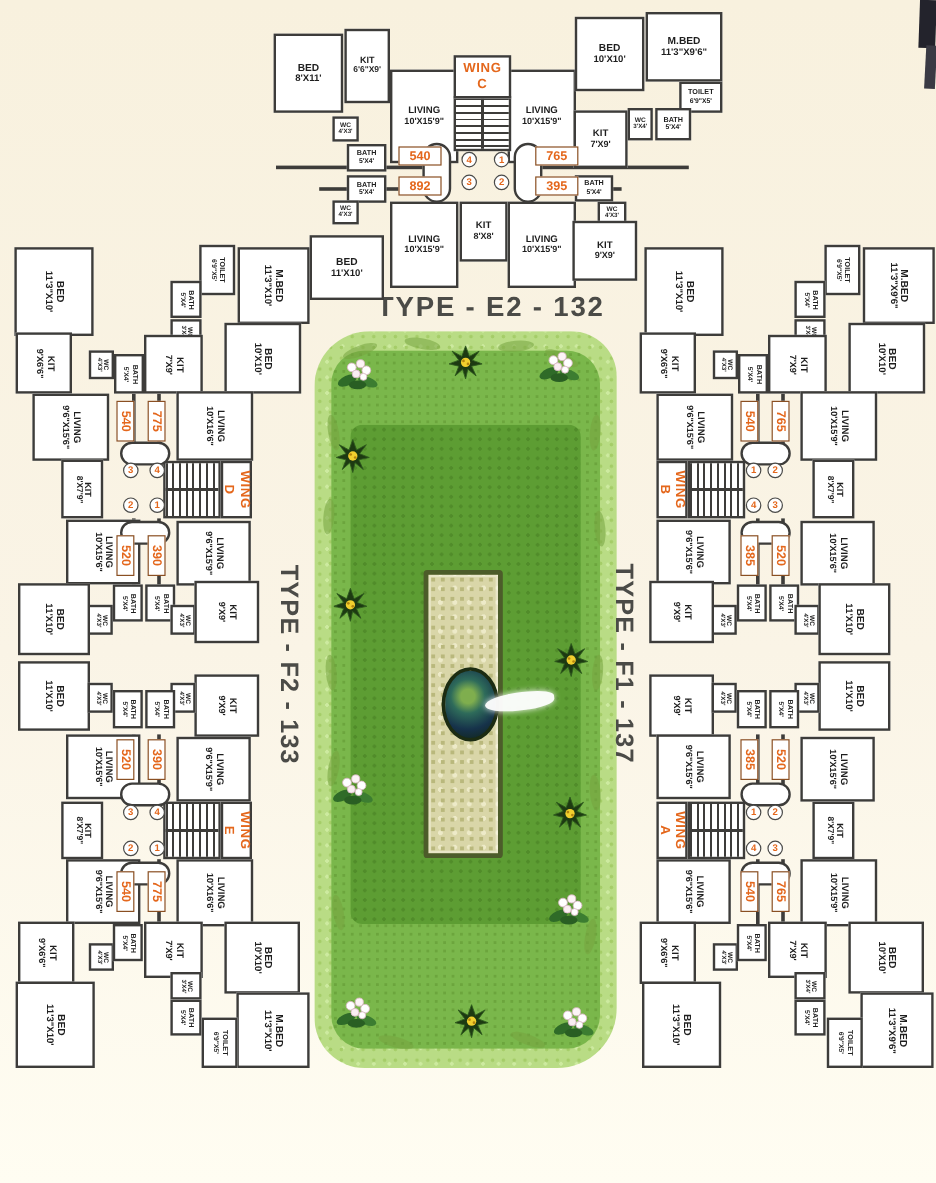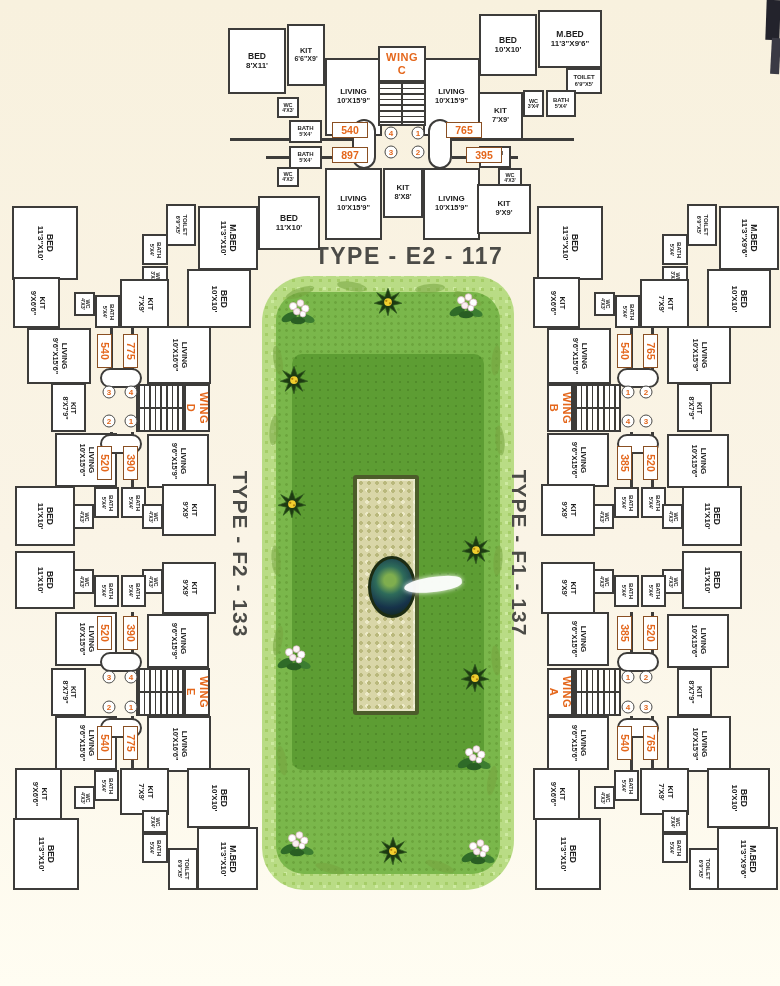--- a/index.html
+++ b/index.html
@@ -72,21 +72,21 @@
 
 <div id="plan">
 
   <div class="glayer" id="g-fern"></div>
   <div class="glayer" id="g-lawn"></div>
   <div class="glayer" id="g-dark"></div>
   <div class="glayer" id="g-peb"></div>
   <div class="glayer" id="g-pond"></div>
   <div class="glayer" id="g-spray"></div>
 
-  <div class="tlabel" id="t-e2">TYPE - E2 - 117</div>
+  <div class="tlabel" id="t-e2">TYPE - E2 - 132</div>
   <div class="tlabel" id="t-f2">TYPE - F2 - 133</div>
   <div class="tlabel" id="t-f1">TYPE - F1 - 137</div>
 
   <div class="edge" id="edge1"></div>
   <div class="edge" id="edge2"></div>
 <div class="wl" style="left: 230px; top: 138px; width: 122px; height: 2.5px;"></div>
     <div class="wl" style="left: 452px; top: 138px; width: 122px; height: 2.5px;"></div>
     <div class="wl" style="left: 266px; top: 156px; width: 86px; height: 2.5px;"></div>
     <div class="wl" style="left: 452px; top: 156px; width: 66px; height: 2.5px;"></div>
     <div class="wl" style="left: 110px; top: 328px; width: 2.5px; height: 58px;"></div>
@@ -777,26 +777,26 @@
     <div class="wing boxed" style="left: 547px; top: 668px; width: 26px; height: 48px;">
       <div class="wl2 r90">
         <span>WING</span>
         <span>A</span>
       </div>
     </div>
     <div class="tag" style="left: 332px; top: 122px; width: 36px; height: 16px;">
       <span>540</span>
     </div>
     <div class="tag" style="left: 332px; top: 147px; width: 36px; height: 16px;">
-      <span>897</span>
+      <span>892</span>
     </div>
     <div class="tag" style="left: 446px; top: 122px; width: 36px; height: 16px;">
       <span>765</span>
     </div>
-    <div class="tag" style="left: 446px; top: 147px; width: 36px; height: 16px; margin-left: 20px;">
+    <div class="tag" style="left: 446px; top: 147px; width: 36px; height: 16px;">
       <span>395</span>
     </div>
     <div class="tag r90" style="left: 97px; top: 334px; width: 15px; height: 34px;">
       <span>540</span>
     </div>
     <div class="tag r90" style="left: 123px; top: 334px; width: 15px; height: 34px;">
       <span>775</span>
     </div>
     <div class="tag r90" style="left: 97px; top: 446px; width: 15px; height: 34px;">
       <span>520</span>

